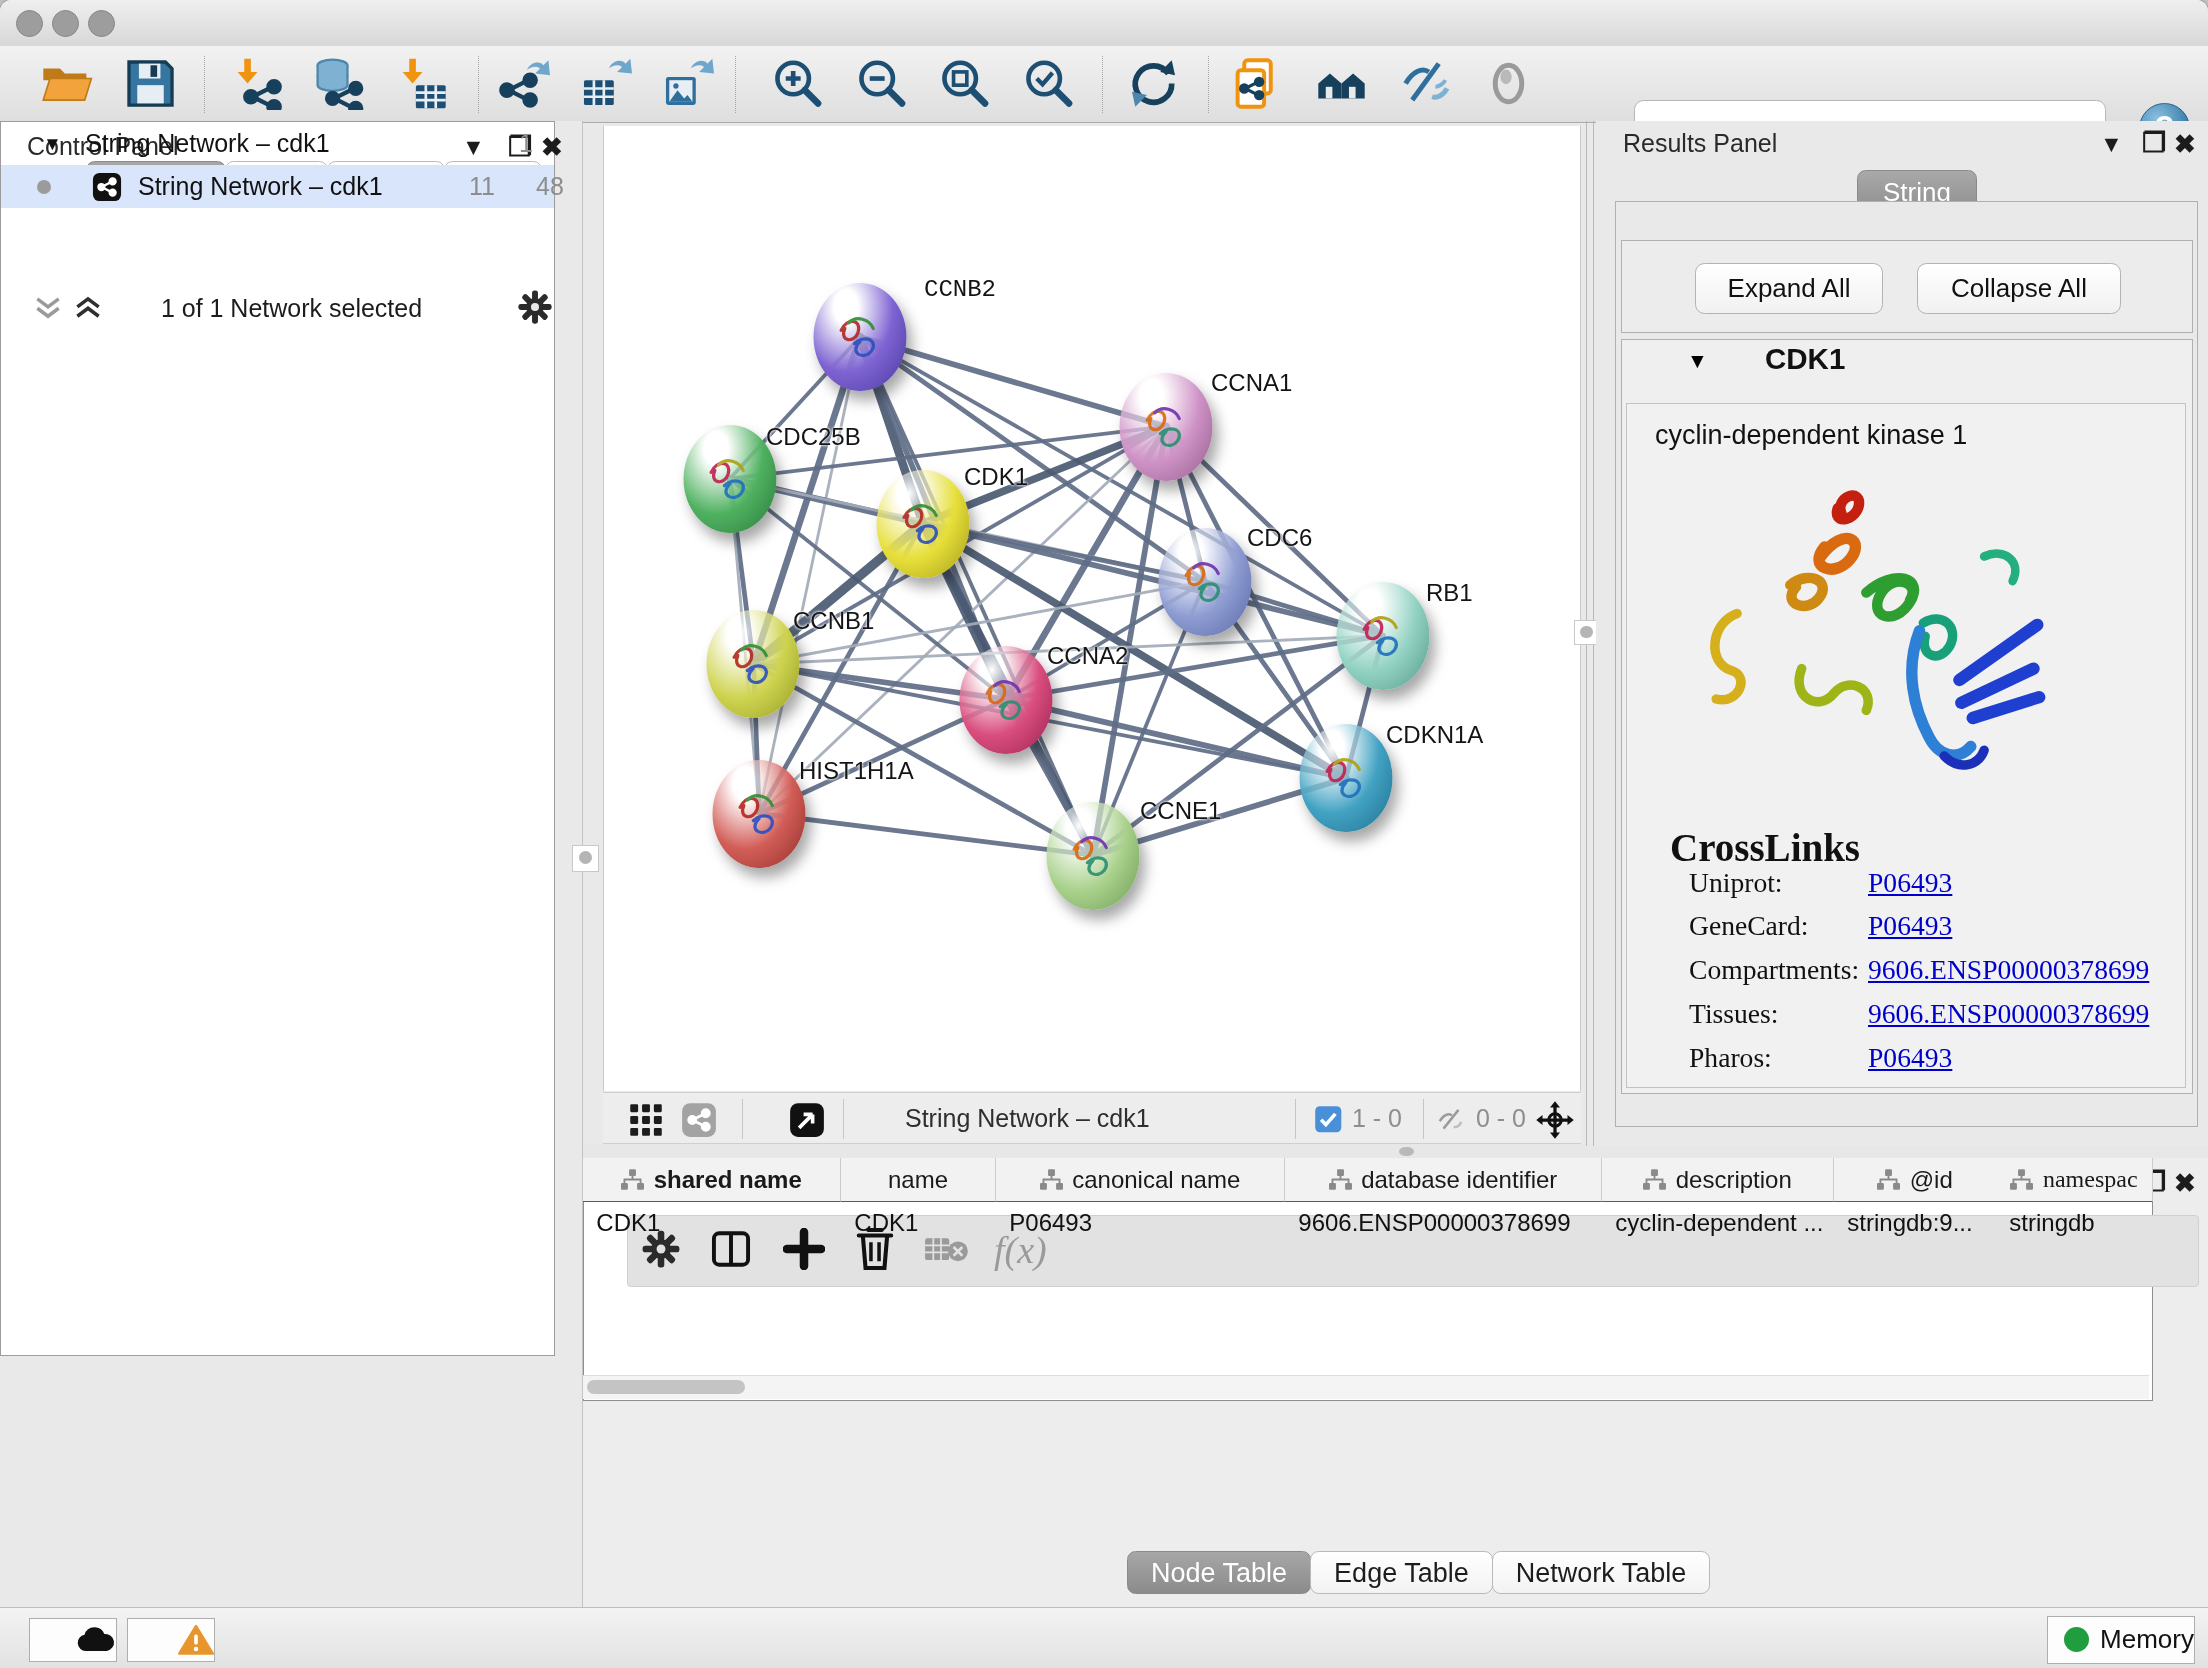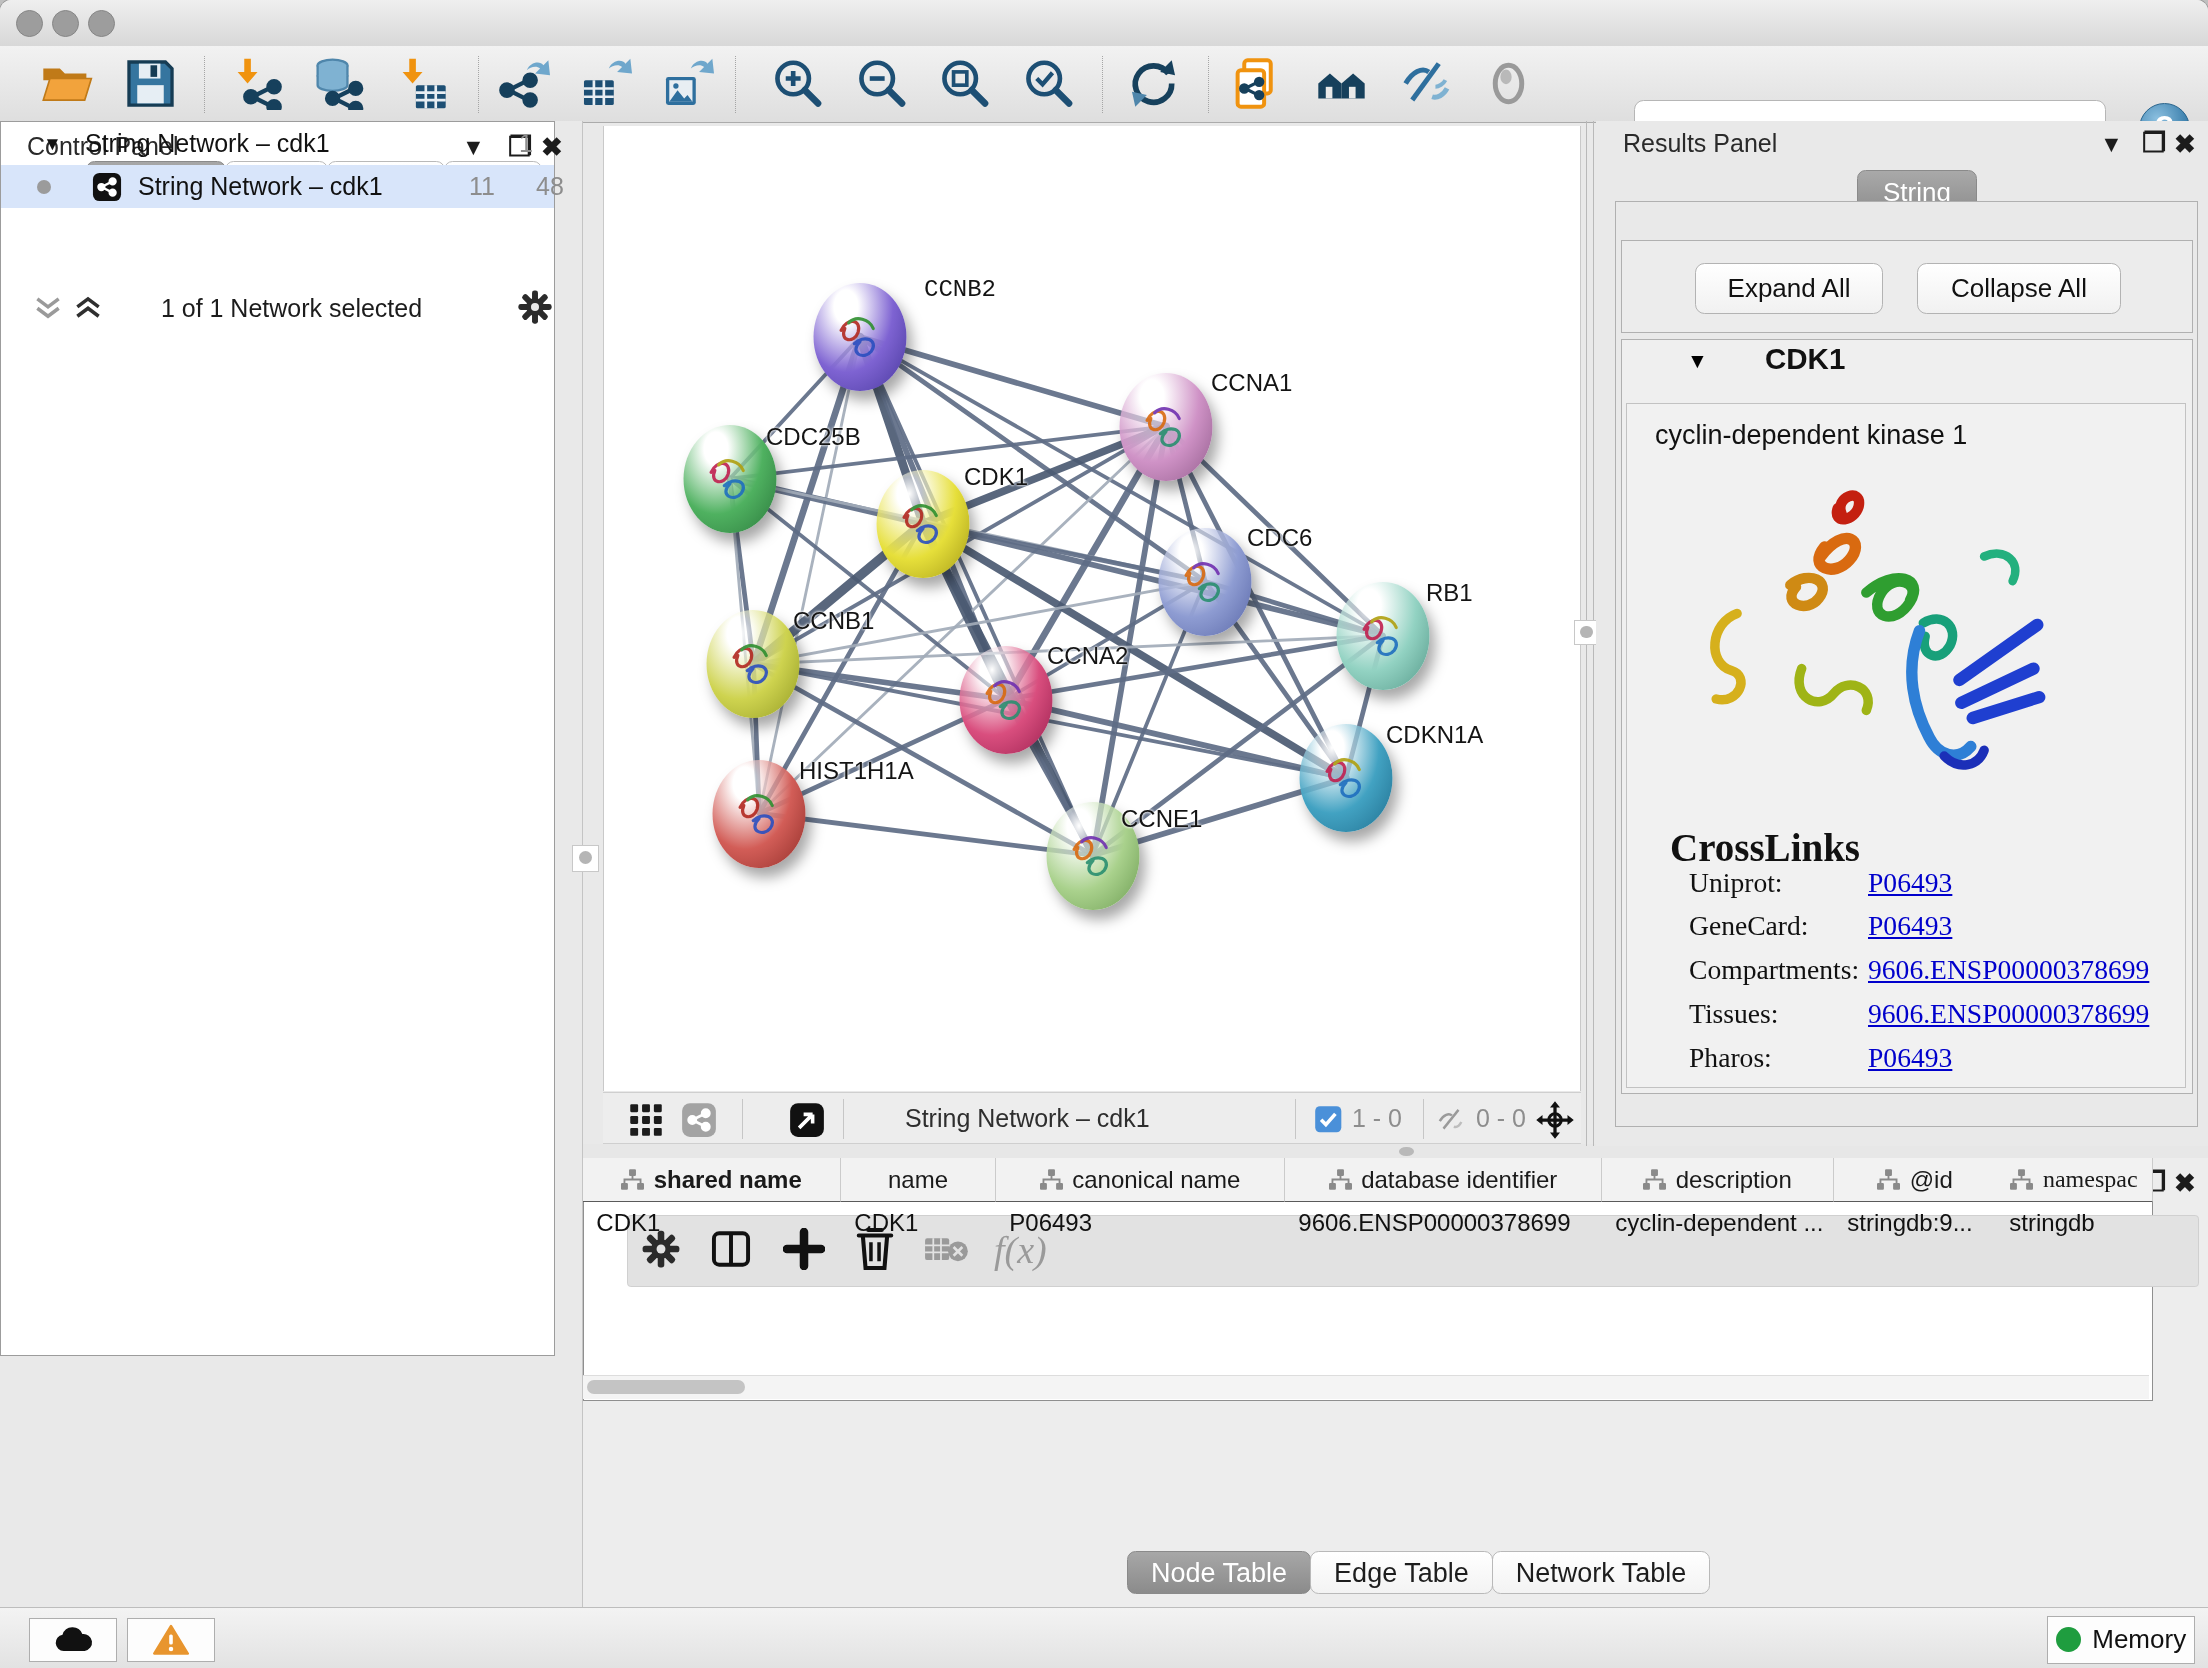--- a/index.html
+++ b/index.html
@@ -34,21 +34,21 @@
   .rbox{position:absolute;border:1.9px solid #b0b0b0;box-sizing:border-box;background:#ececec;}
   .btn{position:absolute;height:49px;line-height:48px;text-align:center;background:linear-gradient(#ffffff,#f1f1f1);border:1px solid #b3b3b3;border-radius:9.5px;font-size:26px;color:#111;cursor:pointer;}
   .xl-label{font-family:"Liberation Serif",serif;font-size:27.6px;color:#111;}
   .xl-link{font-family:"Liberation Serif",serif;font-size:27.6px;color:#0000cc;text-decoration:underline;cursor:pointer;}
   
   #tbl-box{left:627px;top:1290px;width:1570px;height:243px;background:#fff;border:1.9px solid #8f8f8f;box-sizing:border-box;overflow:hidden;}
   .th{position:absolute;top:0;height:44px;background:#f2f2f2;border-right:1px solid #cbcbcb;border-bottom:1.9px solid #5a5a5a;box-sizing:border-box;display:flex;align-items:center;justify-content:center;gap:9.5px;font-size:24px;color:#1a1a1a;cursor:pointer;}
   .td{position:absolute;top:46px;height:38px;line-height:38px;padding-left:13.3px;font-size:24px;color:#111;box-sizing:border-box;overflow:hidden;white-space:nowrap;}
   
   #statusbar{left:0;top:1607px;width:2208px;height:61px;background:linear-gradient(#f3f3f3,#e2e2e2);border-top:1px solid #bdbdbd;}
-  .sbtn{position:absolute;background:#fdfdfd;border:1.9px solid #aeaeae;box-sizing:border-box;display:flex;align-items:center;justify-content:center;cursor:pointer;}
+  .sbtn{position:absolute;background:#fdfdfd;border:1.9px solid #aeaeae;box-sizing:border-box;display:flex;align-items:center;justify-content:flex-end;cursor:pointer;}
   input.search{position:absolute;left:1634px;top:54px;width:472px;height:46px;border:1.9px solid #b6b6b6;border-radius:9.5px;background:#fff;font-size:25px;padding:0 13.3px 0 53px;box-sizing:border-box;outline:none;color:#333;}
 </style>
 </head>
 <body>
 
 <div id="win">
 
   <div id="titlebar" class="abs">
     <div class="abs tl" style="left:16px"></div>
     <div class="abs tl" style="left:52px"></div>
@@ -413,21 +413,21 @@
             </g>
           </svg></div>
         <div class="node-label" style="left: 195px; top: 631px;">HIST1H1A</div>
         <div class="node" style="left: 489px; top: 730px; background: radial-gradient(at 35% 22%, rgb(255, 255, 255) 0%, rgba(255, 255, 255, 0.55) 14%, rgb(169, 209, 140) 55%, rgb(108, 156, 82) 100%);"><svg width="61" height="70" viewBox="0 0 64 74" style="margin:19px 0 0 16px">
             <g fill="none" stroke-linecap="round" stroke-width="3.4" opacity="0.9">
               <path d="M12 30 c6 -14 22 -12 18 2 c-4 12 -20 10 -14 -4" stroke="#d96a10"></path>
               <path d="M26 44 c10 -10 26 -4 18 8 c-8 10 -24 2 -12 -10" stroke="#2a8f70"></path>
               <path d="M20 22 c8 -8 22 -4 26 6" stroke="#7030b0"></path>
             </g>
           </svg></div>
-        <div class="node-label" style="left: 517px; top: 671px; margin-top: 8px;">CCNE1</div>
+        <div class="node-label" style="left: 536px; top: 671px;">CCNE1</div>
       </div>
   </div>
 
   <div id="net-status" class="abs">
     <svg class="abs" style="left:25px;top:8.6px" width="36" height="36" viewBox="0 0 32 32">
         <g fill="#1c1c1c">
           <rect x="2" y="2" width="7" height="7" rx="1"></rect>
           <rect x="12.5" y="2" width="7" height="7" rx="1"></rect>
           <rect x="23" y="2" width="7" height="7" rx="1"></rect>
           <rect x="2" y="12.5" width="7" height="7" rx="1"></rect>

